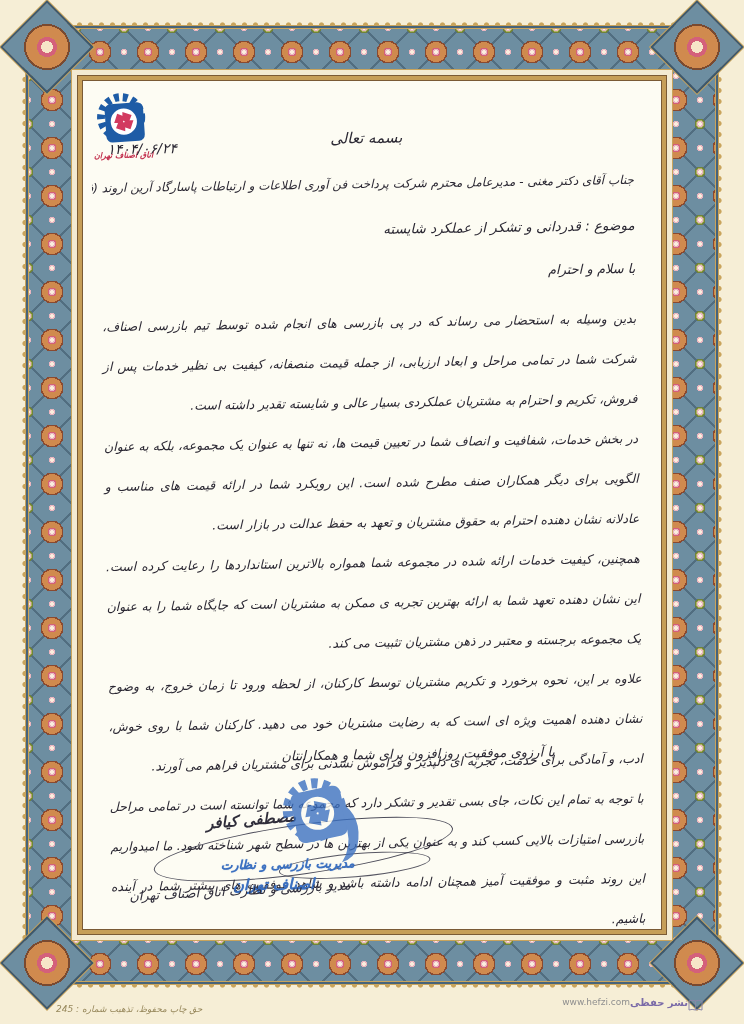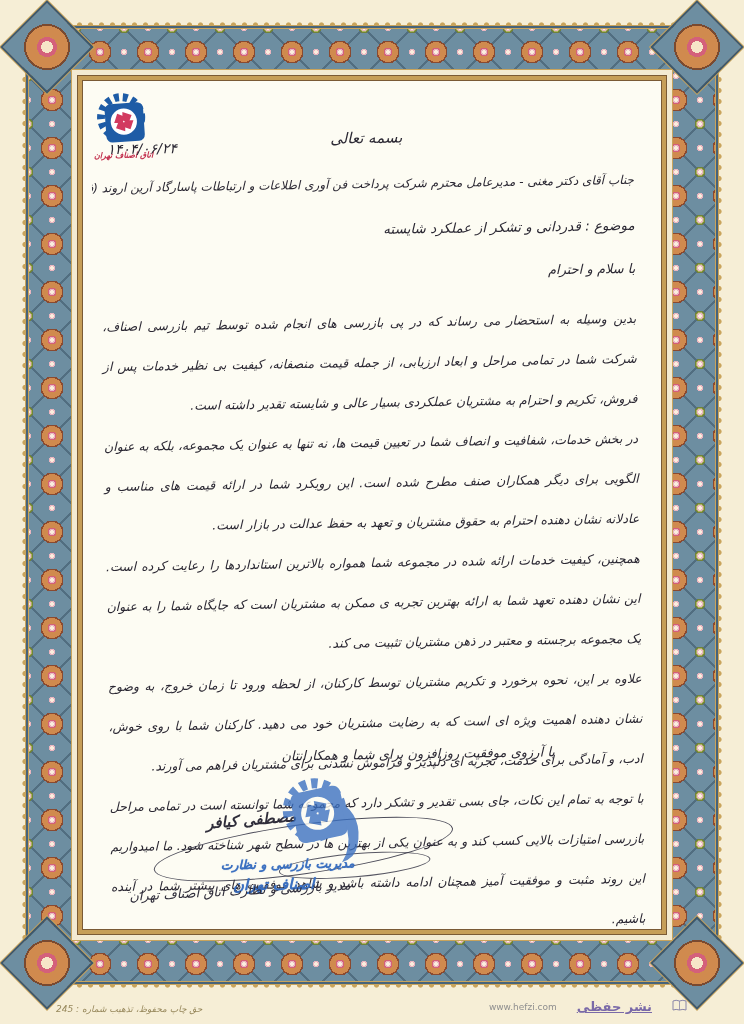--- a/index.html
+++ b/index.html
@@ -56,23 +56,23 @@
   .sig-oval2{position:absolute;left:150px;top:74px;width:150px;height:22px;border:1.2px solid rgba(45,45,62,.8);
         border-radius:50%;transform:rotate(-4deg);}
   .stamp-gear{position:absolute;left:150px;top:-8px;transform:rotate(-8deg);opacity:.88;}
   .stamp-line1{position:absolute;left:92px;top:76px;color:#3a6fc0;font-size:12.5px;font-weight:bold;
         text-shadow:0 0 1px rgba(58,111,192,.6);white-space:nowrap;}
   .stamp-line2{position:absolute;left:104px;top:95px;color:#3a6fc0;font-size:15px;font-weight:bold;letter-spacing:1px;
         text-shadow:0 0 1px rgba(58,111,192,.6);white-space:nowrap;}
   .sig-title{position:absolute;left:0px;top:102px;font-size:13px;color:#2f2d3a;transform:rotate(-2deg);white-space:nowrap;}
   
   .footer-left{position:absolute;left:56px;bottom:10px;font-size:9px;color:#97885c;direction:rtl;}
-  .footer-right{position:absolute;right:57px;bottom:8px;display:flex;align-items:center;gap:20px;direction:ltr;}
+  .footer-right{position:absolute;right:41px;bottom:8px;display:flex;align-items:flex-start;gap:0;direction:ltr;}
   .footer-url{font-size:9px;color:#8f8f8f;}
-  .footer-pub{font-size:13px;color:#7a6aa8;font-weight:bold;text-decoration:underline;}
+  .footer-pub{font-size:10px;color:#7a6aa8;font-weight:bold;}
 </style>
 </head>
 <body>
 
 <div class="page">
 
   <div class="sc sc-top"></div>
   <div class="sc sc-bottom"></div>
   <div class="sc sc-left"></div>
   <div class="sc sc-right"></div>

